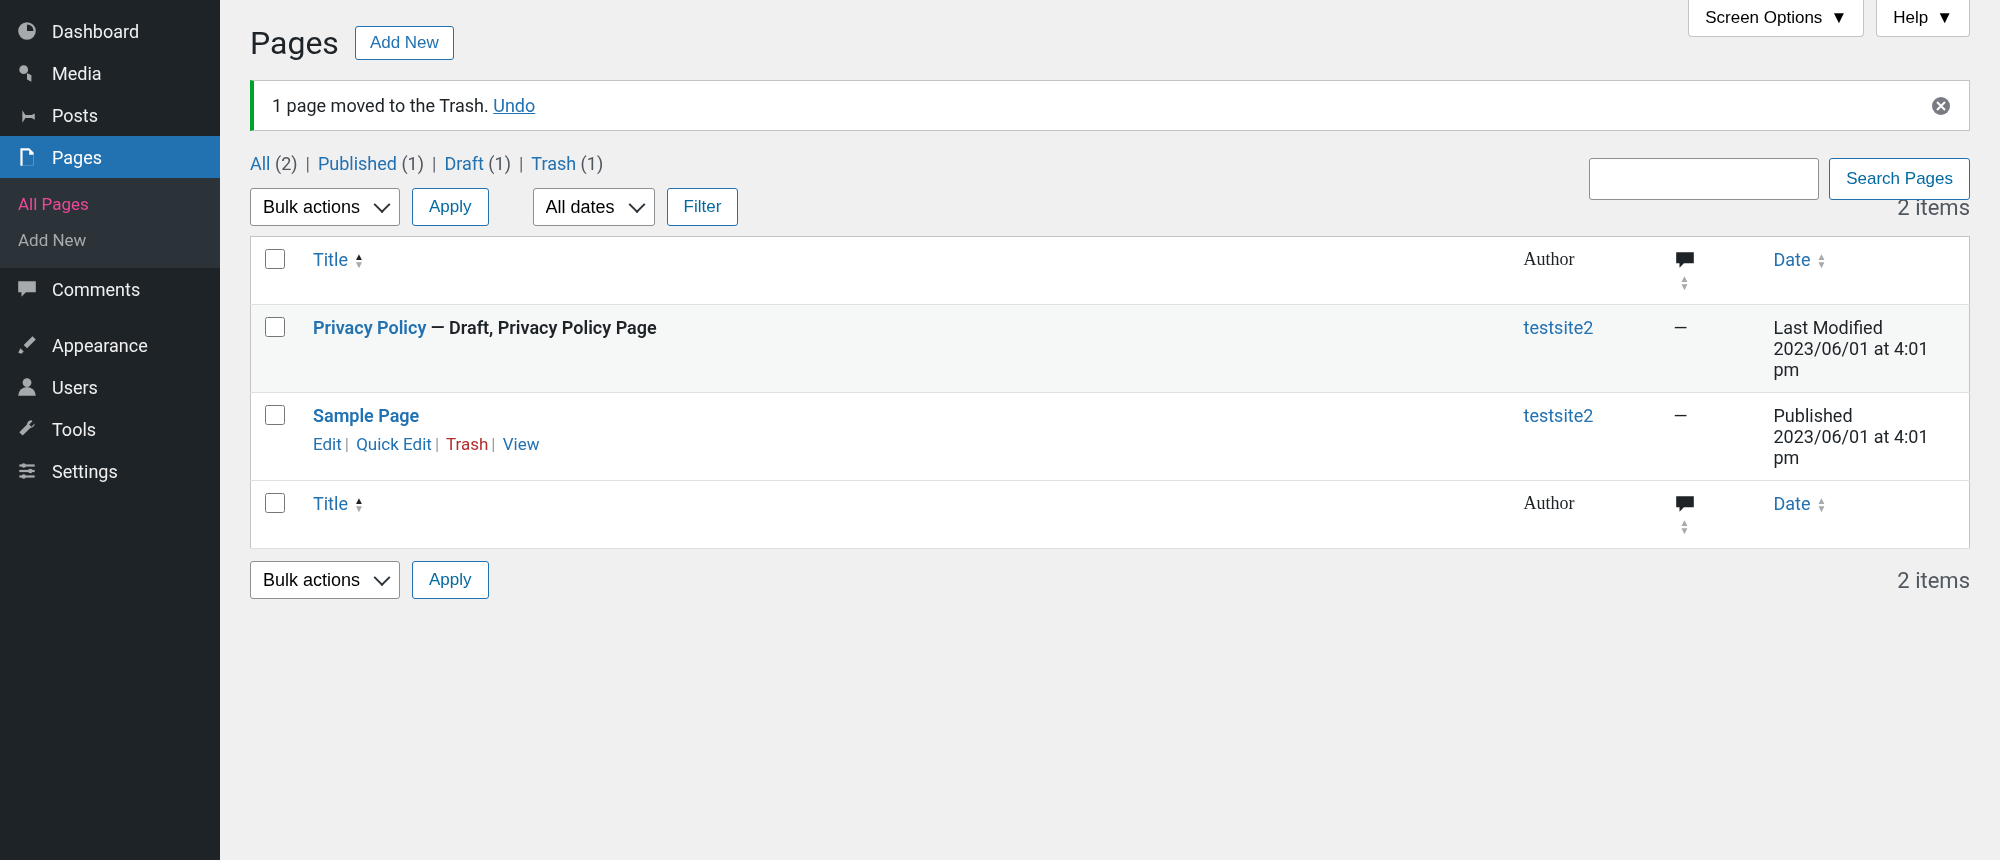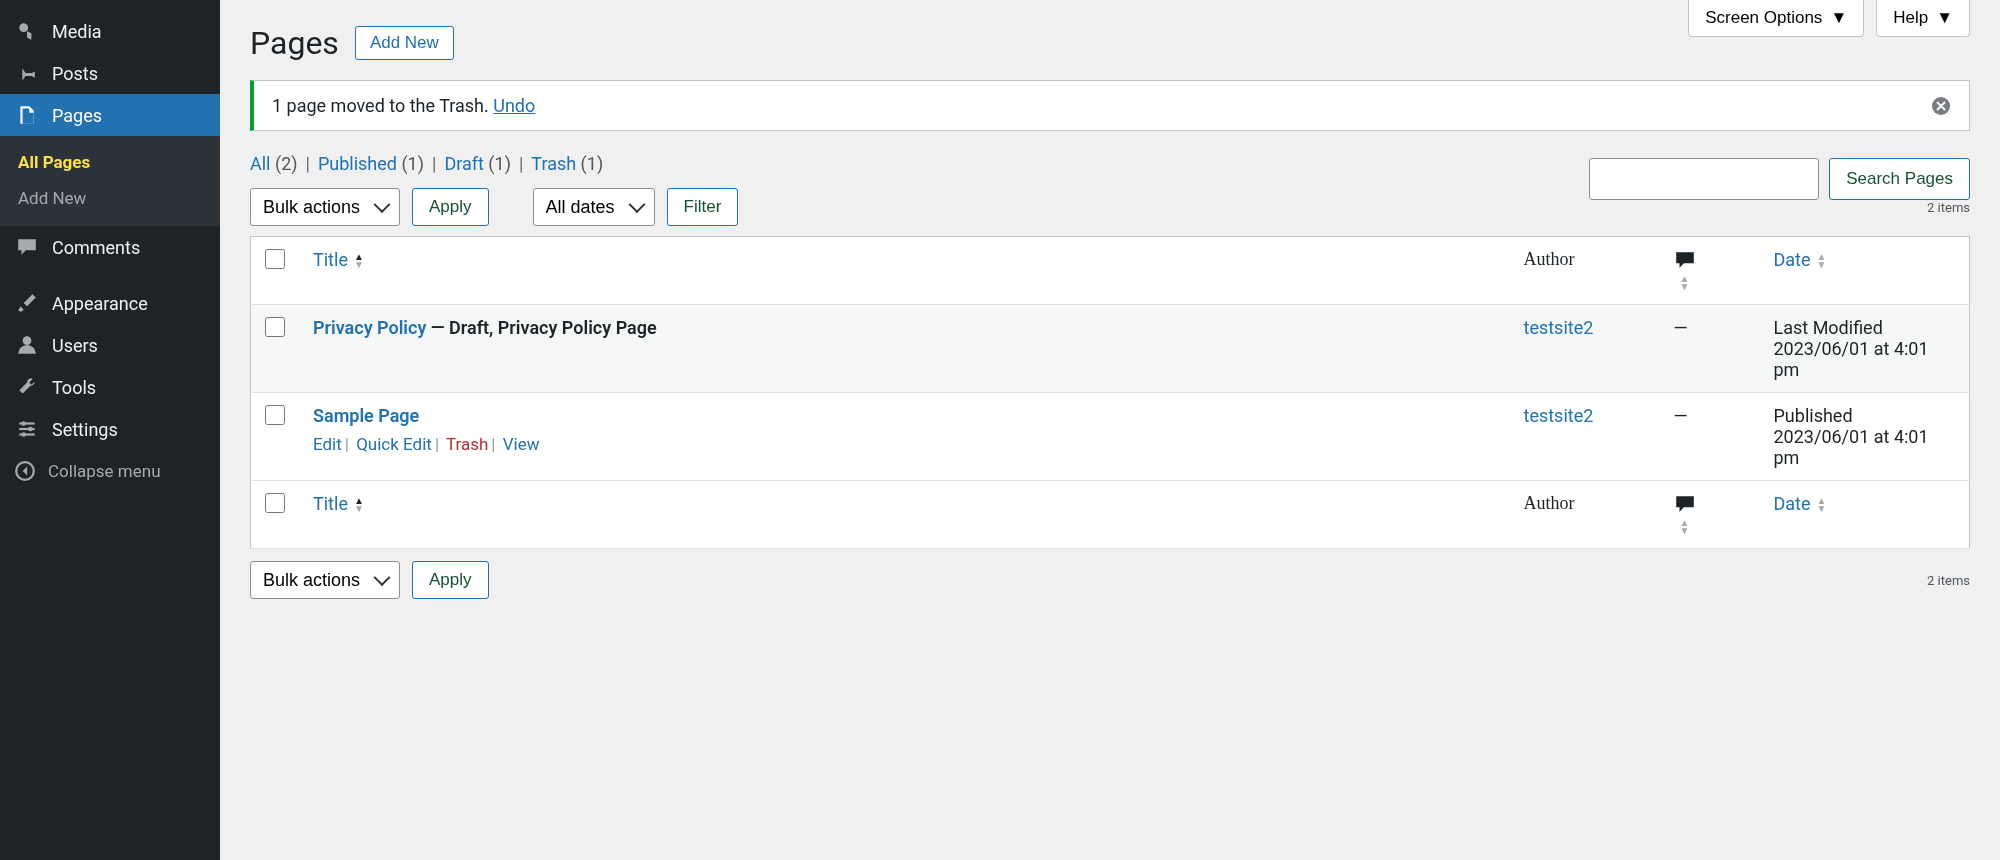--- a/index.html
+++ b/index.html
@@ -57,22 +57,22 @@
     display: flex;
     flex-direction: column;
   }
   .submenu-item {
     padding: 8px 18px;
     color: #a7aaad;
     font-size: 17px;
     cursor: pointer;
   }
   .submenu-item.current {
-    color: #fde047;
-    font-weight: 700;
+    color: #ec4899;
+    font-weight: 400;
   }
   .badge {
     background: #d63638;
     color: #fff;
     border-radius: 50%;
     font-size: 13px;
     padding: 1px 7px;
     margin-left: 4px;
   }
   .menu-gap { height: 14px; }
@@ -164,21 +164,21 @@
   .search-input {
     width: 230px;
     height: 42px;
     border: 1px solid #8c8f94;
     border-radius: 3px;
     padding: 4px 8px;
     font-size: 17px;
   }
   .btn {
     border: 1px solid #2271b1;
-    color: #14532d;
+    color: #0369a1;
     background: #fff;
     padding: 8px 16px;
     border-radius: 3px;
     font-size: 17px;
     cursor: pointer;
   }
   .actions-row {
     display: flex;
     align-items: center;
     gap: 12px;
@@ -203,21 +203,21 @@
     width: 10px;
     height: 10px;
     border-right: 2px solid #2c3338;
     border-bottom: 2px solid #2c3338;
     transform: translateY(-70%) rotate(45deg);
     pointer-events: none;
   }
   .items-count {
     margin-left: auto;
     color: #50575e;
-    font-size: 13px;
+    font-size: 22px;
     text-align: center;
   }
   
   .wp-table {
     width: 100%;
     background: #fff;
     border: 1px solid #c3c4c7;
     border-collapse: collapse;
   }
   .wp-table th, .wp-table td {
@@ -284,20 +284,28 @@
   .dismiss-btn {
     background: none; border: none; cursor: pointer; color: #787c82;
   }
   svg { display: block; }
 </style>
 </head>
 <body>
 
 <nav class="sidebar">
 
+  <div class="menu-item">
+    <span class="icon">
+      <svg width="22" height="22" viewBox="0 0 20 20" fill="#a7aaad">
+          <path d="M10 2a8 8 0 100 16 8 8 0 000-16zm0 2a6 6 0 016 6h-6V4z"></path>
+        </svg>
+    </span>
+    <span>Dashboard</span>
+  </div>
 
   <div class="menu-item">
     <span class="icon">
       <svg width="22" height="22" viewBox="0 0 20 20" fill="#a7aaad">
           <circle cx="7" cy="7" r="4"></circle>
           <path d="M10 10l4 2v6l-4-2z"></path>
         </svg>
     </span>
     <span>Media</span>
   </div>
@@ -373,29 +381,20 @@
           <rect x="3" y="9" width="14" height="2"></rect>
           <rect x="3" y="14" width="14" height="2"></rect>
           <circle cx="7" cy="5" r="2"></circle>
           <circle cx="13" cy="10" r="2"></circle>
           <circle cx="7" cy="15" r="2"></circle>
         </svg>
     </span>
     <span>Settings</span>
   </div>
 
-  <div class="collapse-item">
-    <span class="icon">
-      <svg width="22" height="22" viewBox="0 0 20 20" fill="#a7aaad">
-          <circle cx="10" cy="10" r="8" fill="none" stroke="#a7aaad" stroke-width="2"></circle>
-          <path d="M12 6l-4 4 4 4z"></path>
-        </svg>
-    </span>
-    <span>Collapse menu</span>
-  </div>
 </nav>
 
 <main class="main">
 
   <div class="top-buttons">
     <button class="top-btn">
       <span>Screen Options</span>
       <span>▼</span>
     </button>
     <button class="top-btn">

